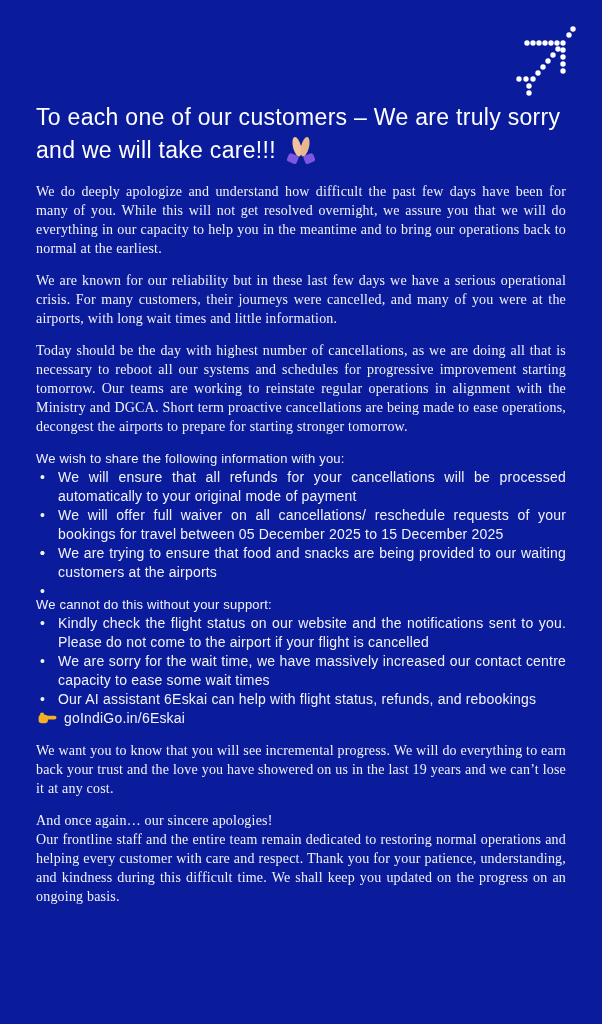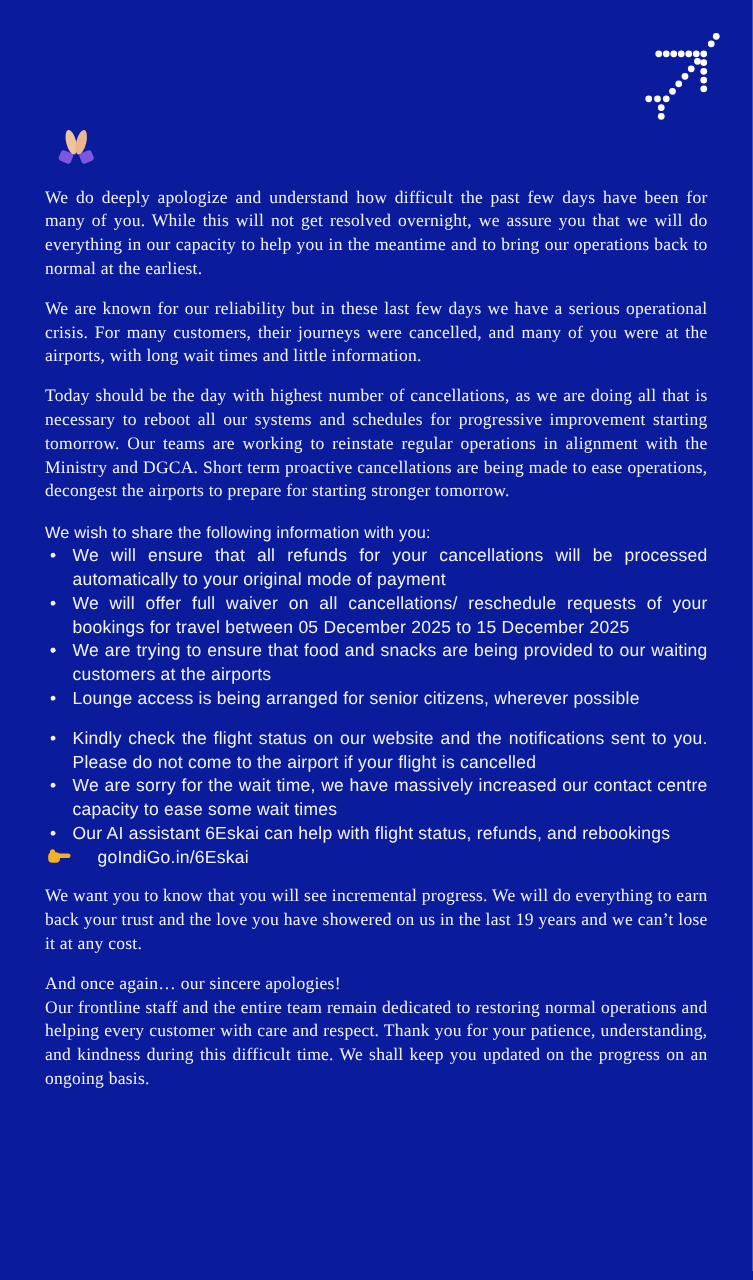--- a/index.html
+++ b/index.html
@@ -62,21 +62,21 @@
     text-align: justify;
   }
   .bullet .marker {
     position: absolute;
     left: 4px;
     top: 0;
   }
   .link-line {
     display: flex;
     align-items: center;
-    gap: 21px;
+    gap: 7px;
     padding-left: 2px;
     margin: 0 0 13px 0;
     font-size: 14px;
     line-height: 19px;
     letter-spacing: 0.2px;
   }
   .pointer { width: 19px; height: 16px; flex: 0 0 auto; }
   .signoff { margin-bottom: 0; }
 </style>
 </head>
@@ -112,41 +112,42 @@
 
       <circle cx="12" cy="57" r="2.7"></circle>
         <circle cx="19" cy="57" r="2.7"></circle>
       <circle cx="22" cy="64" r="2.7"></circle>
         <circle cx="22" cy="71" r="2.7"></circle>
     </g>
   </svg>
 
   <div class="content">
 
-    <h1 class="title"><svg class="hands" viewBox="0 0 40 40" aria-hidden="true">
+    <h1 class="title"><span>To each one of our customers – We are truly sorry and we will take care!!!</span><svg class="hands" viewBox="0 0 40 40" aria-hidden="true">
           <rect x="3" y="25" width="13" height="11" rx="3" fill="#7e57e0" transform="rotate(22 9 31)"></rect>
           <rect x="24" y="25" width="13" height="11" rx="3" fill="#7e57e0" transform="rotate(-22 31 31)"></rect>
           <ellipse cx="15" cy="16" rx="5" ry="12.5" fill="#f2c29f" transform="rotate(-14 15 16)"></ellipse>
           <ellipse cx="25" cy="16" rx="5" ry="12.5" fill="#e9b68d" transform="rotate(14 25 16)"></ellipse>
         </svg></h1>
 
     <p class="para">We do deeply apologize and understand how difficult the past few days have been for many of you. While this will not get resolved overnight, we assure you that we will do everything in our capacity to help you in the meantime and to bring our operations back to normal at the earliest.</p>
     <p class="para">We are known for our reliability but in these last few days we have a serious operational crisis. For many customers, their journeys were cancelled, and many of you were at the airports, with long wait times and little information.</p>
     <p class="para">Today should be the day with highest number of cancellations, as we are doing all that is necessary to reboot all our systems and schedules for progressive improvement starting tomorrow. Our teams are working to reinstate regular operations in alignment with the Ministry and DGCA. Short term proactive cancellations are being made to ease operations, decongest the airports to prepare for starting stronger tomorrow.</p>
 
     <div class="section">
       <p class="section-header">We wish to share the following information with you:</p>
       <div class="bullet"><span class="marker">•</span><span>We will ensure that all refunds for your cancellations will be processed automatically to your original mode of payment</span></div>
       <div class="bullet"><span class="marker">•</span><span>We will offer full waiver on all cancellations/ reschedule requests of your bookings for travel between 05 December 2025 to 15 December 2025</span></div>
       <div class="bullet"><span class="marker">•</span></div>
       <div class="bullet"><span class="marker">•</span><span>We are trying to ensure that food and snacks are being provided to our waiting customers at the airports</span></div>
-      <div class="bullet"><span class="marker">•</span><span>Lounge access is being arranged for senior citizens, wherever possible</span></div>
+      <div class="bullet"><span class="marker">•</span></div>
     </div>
 
     <div class="section tight">
+      <p class="section-header">We cannot do this without your support:</p>
       <div class="bullet"><span class="marker">•</span><span>Kindly check the flight status on our website and the notifications sent to you. Please do not come to the airport if your flight is cancelled</span></div>
       <div class="bullet"><span class="marker">•</span><span>We are sorry for the wait time, we have massively increased our contact centre capacity to ease some wait times</span></div>
       <div class="bullet"><span class="marker">•</span><span>Our AI assistant 6Eskai can help with flight status, refunds, and rebookings</span></div>
     </div>
 
     <div class="link-line">
       <svg class="pointer" viewBox="0 0 40 34" aria-hidden="true">
           <g fill="#f2b024">
             <rect x="1" y="8" width="20" height="18" rx="7"></rect>
             <rect x="12" y="10" width="27" height="8" rx="4"></rect>

